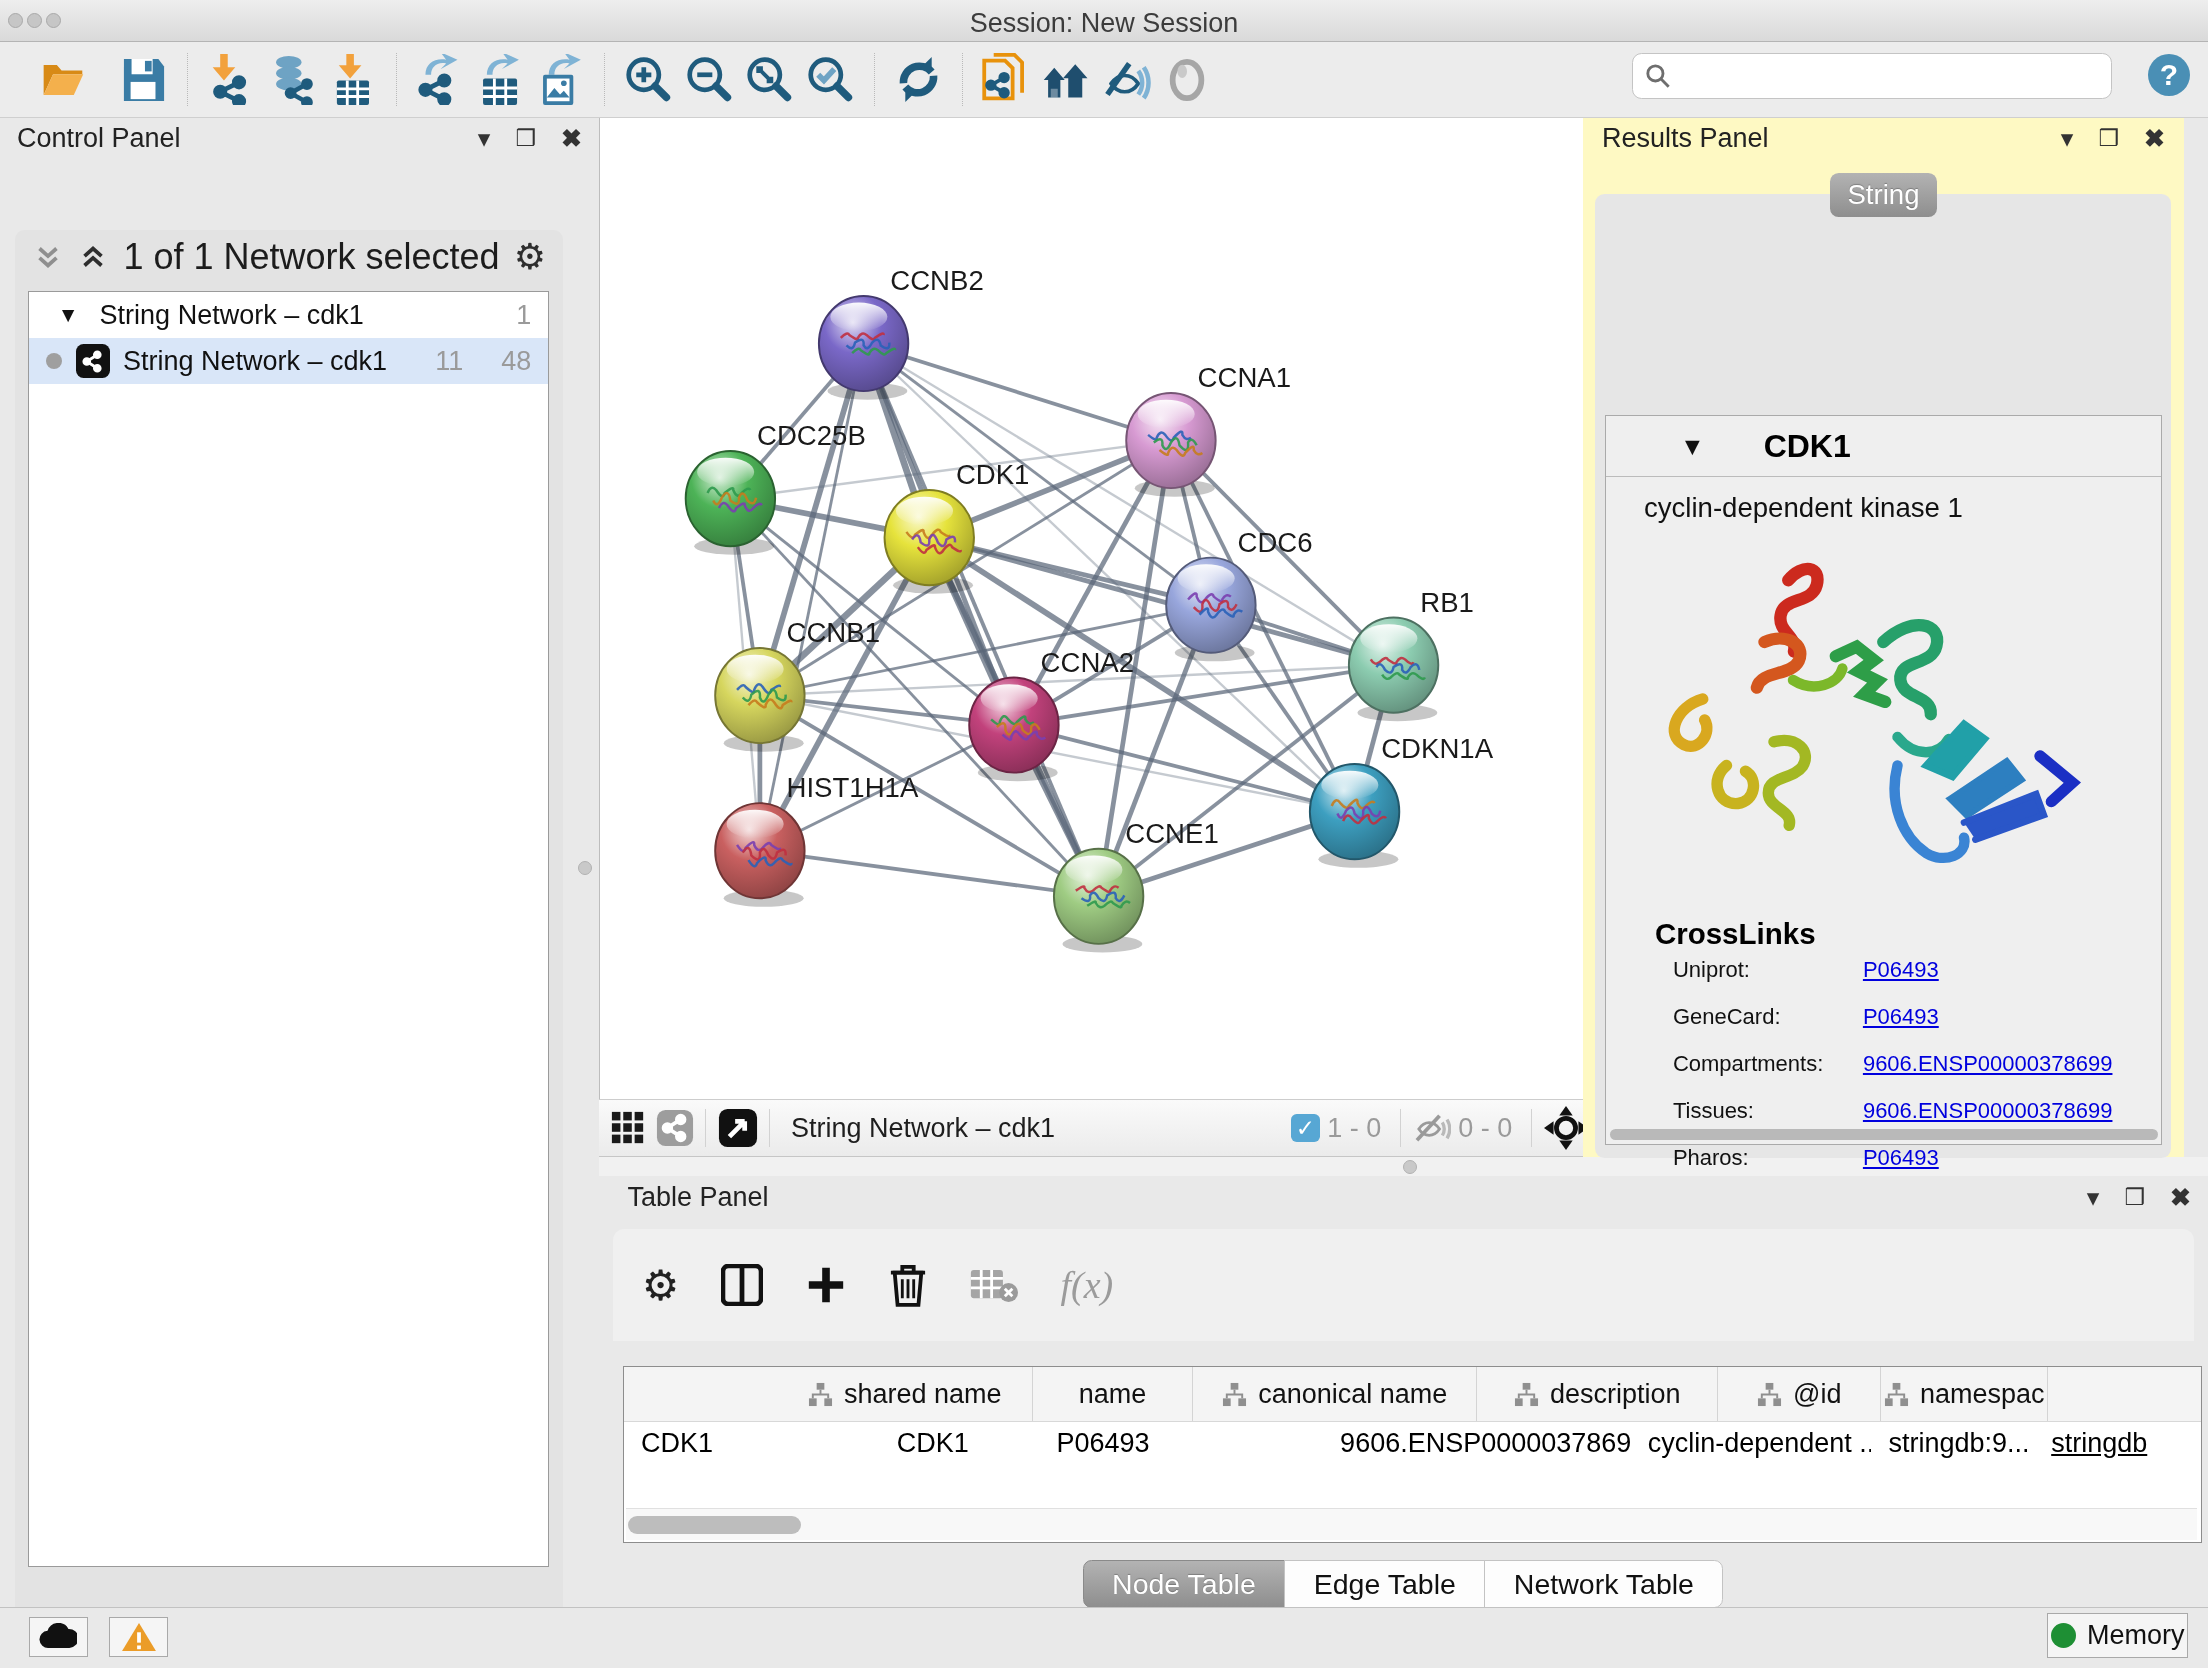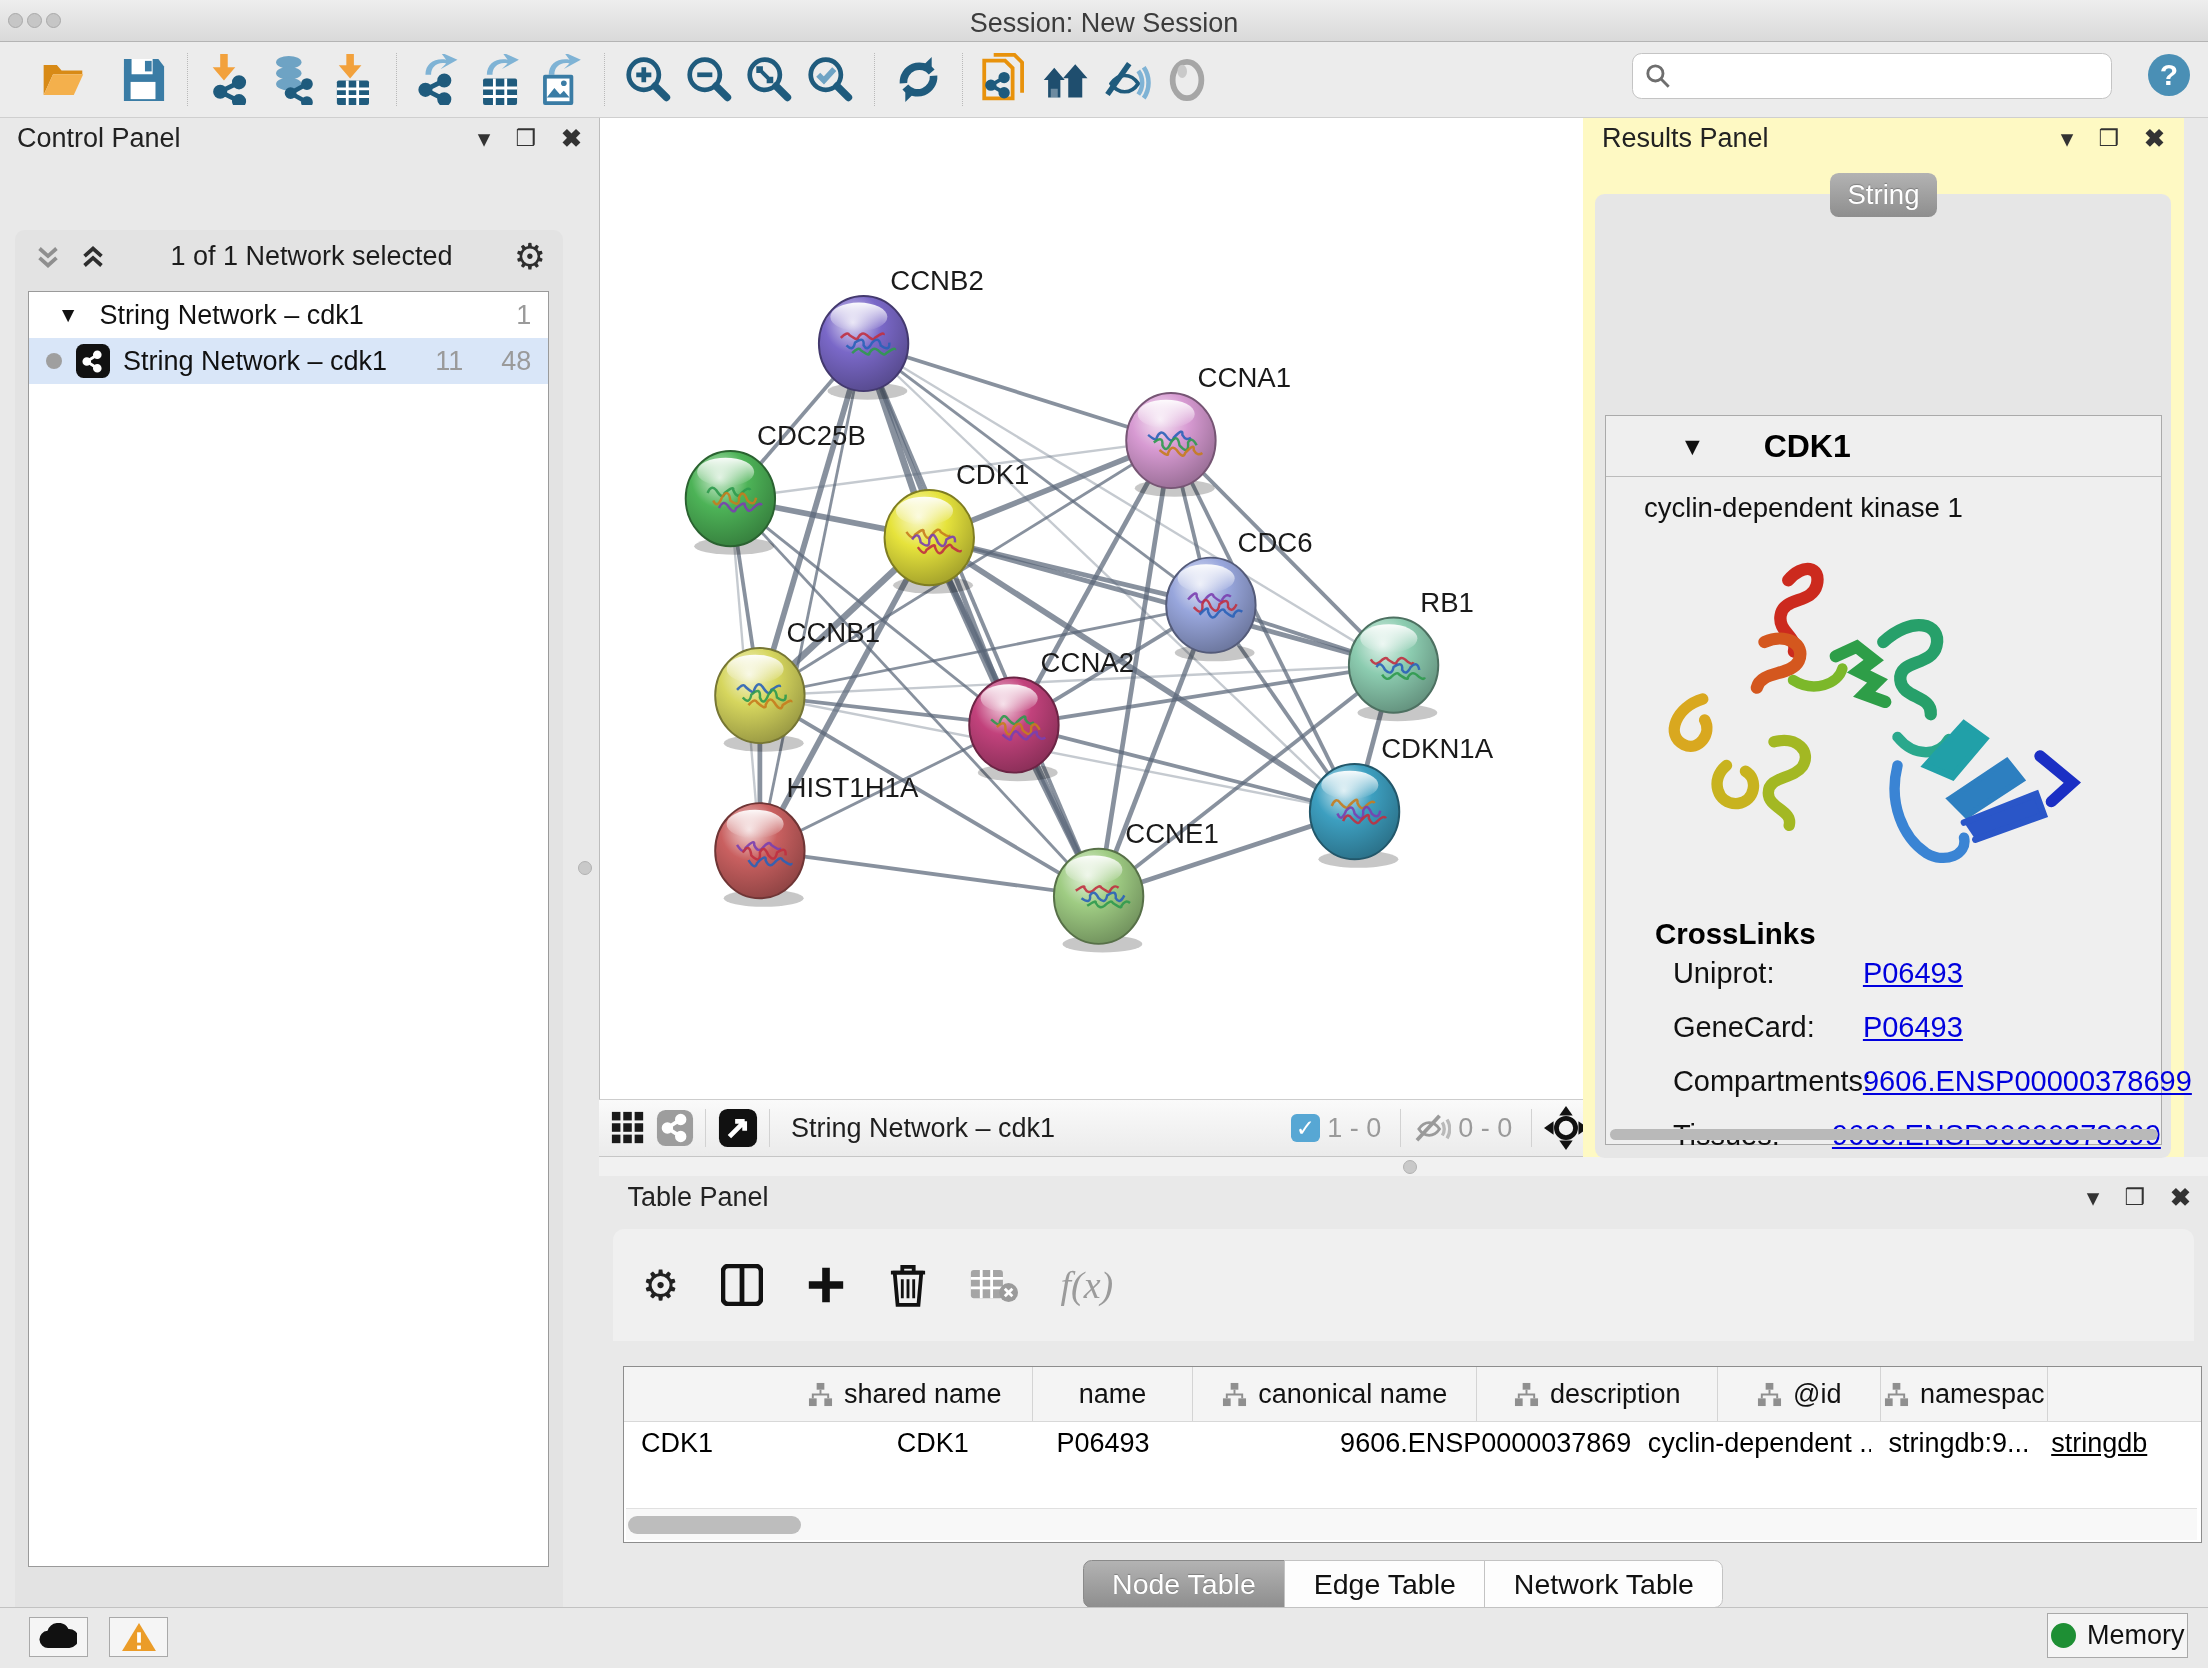--- a/index.html
+++ b/index.html
@@ -32,21 +32,21 @@
   .tabs-row{display:flex;margin:13.3px 0 0 70px;}
   .tab{height:46px;padding:0 25px;border:1px solid #c3c3c3;background:#fdfdfd;color:#111;
     font-size:27.6px;display:flex;align-items:center;justify-content:center;margin-left:-1px;}
   .tab:first-child{border-radius:8.6px 0 0 8.6px;}
   .tab:last-child{border-radius:0 8.6px 8.6px 0;}
   .tab.active{background:linear-gradient(#b3b3b3,#8e8e8e);color:#fff;border-color:#8a8a8a;
     text-shadow:0 -1px 1px rgba(0,0,0,.25);}
   .cp-inner{position:absolute;left:15px;top:112px;width:548px;height:1472px;background:#e3e3e3;
     border-radius:9.5px 9.5px 0 0;}
   .cp-toolbar{height:53px;display:flex;align-items:center;padding:0 17px;}
-  .cp-toolbar .title{flex:1;text-align:center;font-size:27px;color:#1c1c1c;}
+  .cp-toolbar .title{flex:1;text-align:center;font-size:36px;color:#1c1c1c;}
   .gear{font-size:36px;color:#2e2e2e;line-height:1;}
   .net-list{position:absolute;left:13.3px;top:61px;width:521px;height:1276px;background:#fff;border:1.9px solid #9a9a9a;}
   .net-row{height:46px;display:flex;align-items:center;font-size:27px;color:#111;}
   .net-row .cnt{color:#9a9a9a;margin-left:auto;margin-right:17px;}
   .net-row.sel{background:#d9e6f8;}
   .dot{width:16px;height:16px;border-radius:50%;background:#9f9f9f;margin:0 13.3px 0 17px;}
   .stricon{width:34px;height:34px;border-radius:7.6px;background:#111;display:flex;align-items:center;justify-content:center;margin-right:13.3px;}
 
   
   .canvas{position:absolute;left:599px;top:118px;width:1002px;height:981px;background:#ffffff;
@@ -72,21 +72,21 @@
     display:flex;align-items:center;justify-content:center;gap:34px;}
   .r-btn{min-width:186px;height:48px;background:#fff;border:1px solid #cfcfcf;border-radius:9.5px;
     box-shadow:0 1.9px 2.9px rgba(0,0,0,.18);font-size:28.5px;color:#111;display:flex;align-items:center;justify-content:center;}
   .r-box2{position:absolute;left:9.5px;top:221px;width:557px;height:730px;border:1.9px solid #aaa;background:#efefef;}
   .r-sec-head{height:61px;border-bottom:1.9px solid #bbb;display:flex;align-items:center;}
   .r-sec-head .tri{margin-left:74px;font-size:25px;color:#111;}
   .r-sec-head .name{margin-left:59px;font-size:32px;font-weight:bold;color:#000;}
   .r-desc{font-size:27.6px;color:#111;margin:15px 0 0 38px;}
   .xl{font-family:"Liberation Serif",serif;}
   .xl-title{font-size:29.5px;font-weight:bold;color:#000;margin:9.5px 0 5.7px 49px;}
-  .xl-row{display:flex;font-size:29px;margin:0 0 21px 67px;}
+  .xl-row{display:flex;font-size:22px;margin:0 0 21px 67px;}
   .xl-row .lab{width:190px;color:#111;}
   .xl-row a{color:#0000de;text-decoration:underline;}
   .r-scroll{position:absolute;left:3.8px;bottom:3.8px;width:548px;height:11.4px;background:#b9b9b9;border-radius:5.7px;}
 
   
   .table-panel{position:absolute;left:599px;top:1176px;width:1609px;height:432px;background:#e9e9e9;}
   .tp-header{height:42px;display:flex;align-items:center;padding:0 17px 0 28.5px;font-size:27px;color:#222;}
   .tp-toolbar{position:absolute;left:14.3px;top:53px;width:1581px;height:112px;background:#f0f0f0;
     border-radius:11.4px 11.4px 0 0;display:flex;align-items:center;padding-left:28.5px;}
   .tp-tool{margin-right:42px;display:flex;align-items:center;justify-content:center;}

